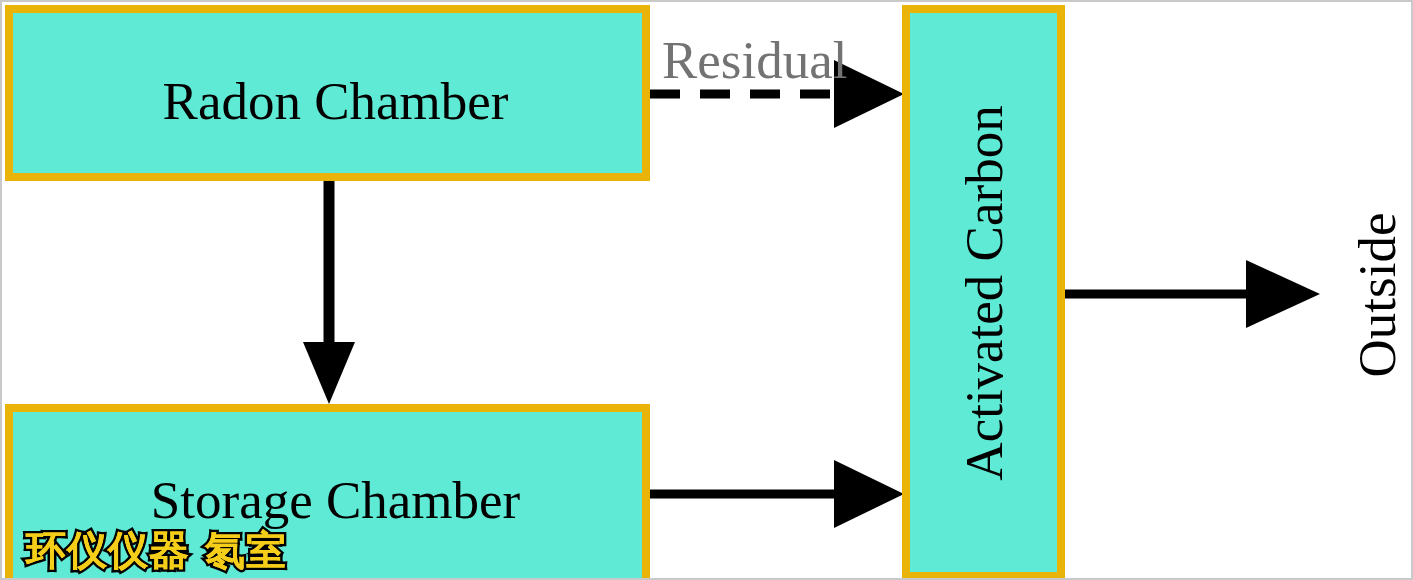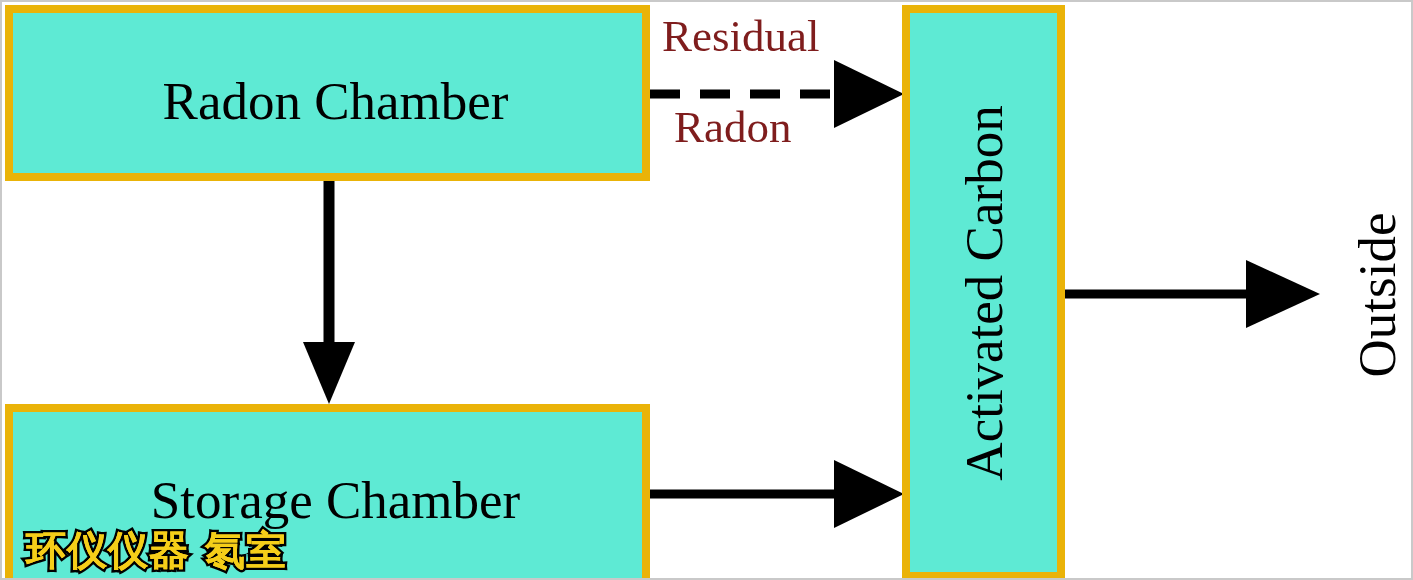--- a/index.html
+++ b/index.html
@@ -89,24 +89,25 @@
     top: 293px;
     transform: translate(-50%, -50%) rotate(-90deg);
     font-size: 53px;
     color: #000000;
     white-space: nowrap;
     line-height: 1;
   }
 
   .edge-label {
     position: absolute;
-    font-size: 45px;
-    color: #7f1d1d;
+    font-size: 53px;
+    color: #737373;
     white-space: nowrap;
     line-height: 1;
+    margin-top: 20px;
   }
   #residual-label {
     left: 660px;
     top: 12px;
   }
   #radon-word-label {
     left: 672px;
     top: 103px;
   }
 
@@ -171,20 +172,19 @@
 
   <div class="node-box" id="storage-chamber-box">
     <div class="node-label" id="storage-chamber-label">Storage Chamber</div>
   </div>
 
   <div class="node-box" id="activated-carbon-box">
     <div class="node-label" id="activated-carbon-label">Activated Carbon</div>
   </div>
 
   <div class="edge-label" id="residual-label">Residual</div>
-  <div class="edge-label" id="radon-word-label">Radon</div>
 
   <div id="outside-label">Outside</div>
 
   <div id="watermark">环仪仪器 氡室</div>
   <div id="watermark-fill">环仪仪器 氡室</div>
 
 </div>
 
 </body></html>

